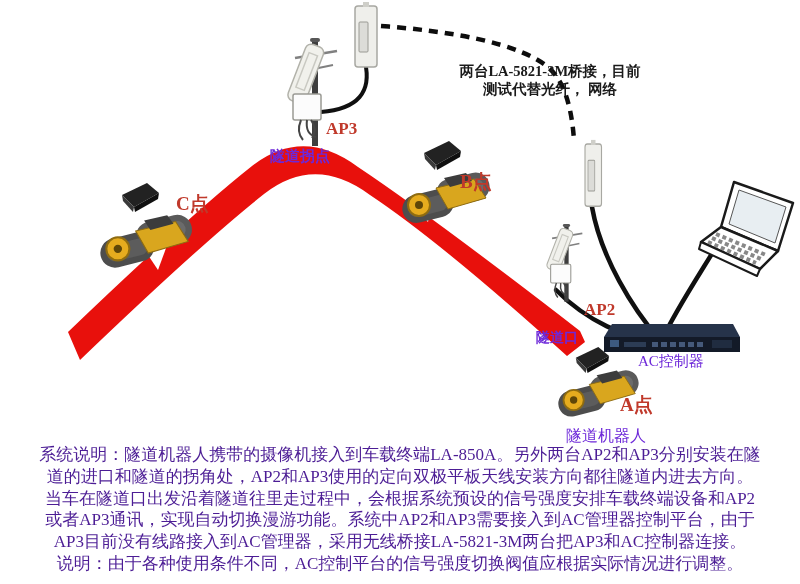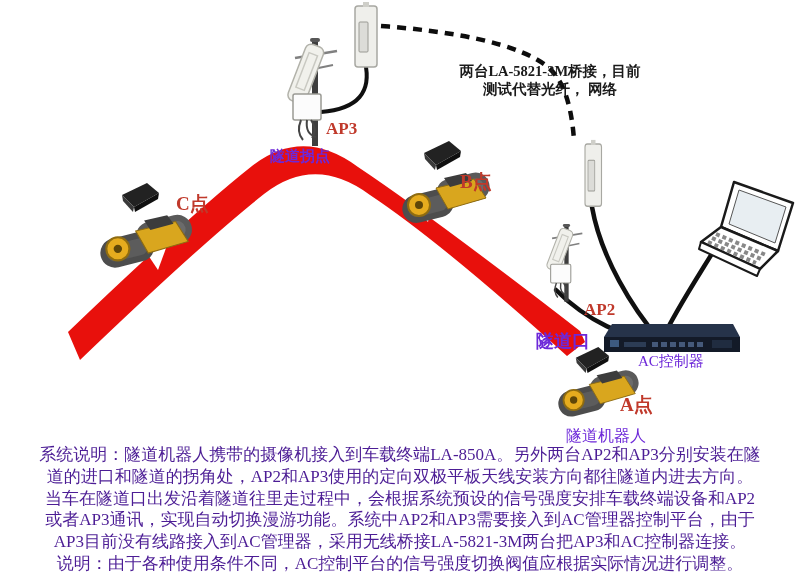--- a/index.html
+++ b/index.html
@@ -112,21 +112,21 @@
 
   <div class="note">
     <div>两台LA-5821-3M桥接，目前</div>
     <div>测试代替光纤，  网络</div>
   </div>
 
   <div class="lbl red-lbl ap-lbl" style="left:326px;top:119px;">AP3</div>
   <div class="lbl red-lbl ap-lbl" style="left:584px;top:300px;">AP2</div>
 
   <div class="lbl blk-lbl" style="left:270px;top:147px;font-size:15px;font-weight:600;">隧道拐点</div>
-  <div class="lbl blk-lbl" style="left:536px;top:329px;font-size:18px;font-weight:600;">隧道口</div>
+  <div class="lbl blk-lbl" style="left:536px;top:329px;font-size:14px;font-weight:600;">隧道口</div>
   <div class="lbl blk-lbl" style="left:638px;top:352px;font-size:15px;">AC控制器</div>
   <div class="lbl blk-lbl" style="left:566px;top:416px;font-size:16px;margin-top:10px;">隧道机器人</div>
 
   <div class="lbl red-lbl pt-lbl" style="left:176px;top:191px;">C点</div>
   <div class="lbl red-lbl pt-lbl" style="left:460px;top:149px;margin-top:20px;">B点</div>
   <div class="lbl red-lbl pt-lbl" style="left:620px;top:392px;">A点</div>
 
   <div id="desc">
     <div class="desc-line">系统说明：隧道机器人携带的摄像机接入到车载终端LA-850A。另外两台AP2和AP3分别安装在隧</div>
     <div class="desc-line">道的进口和隧道的拐角处，AP2和AP3使用的定向双极平板天线安装方向都往隧道内进去方向。</div>

